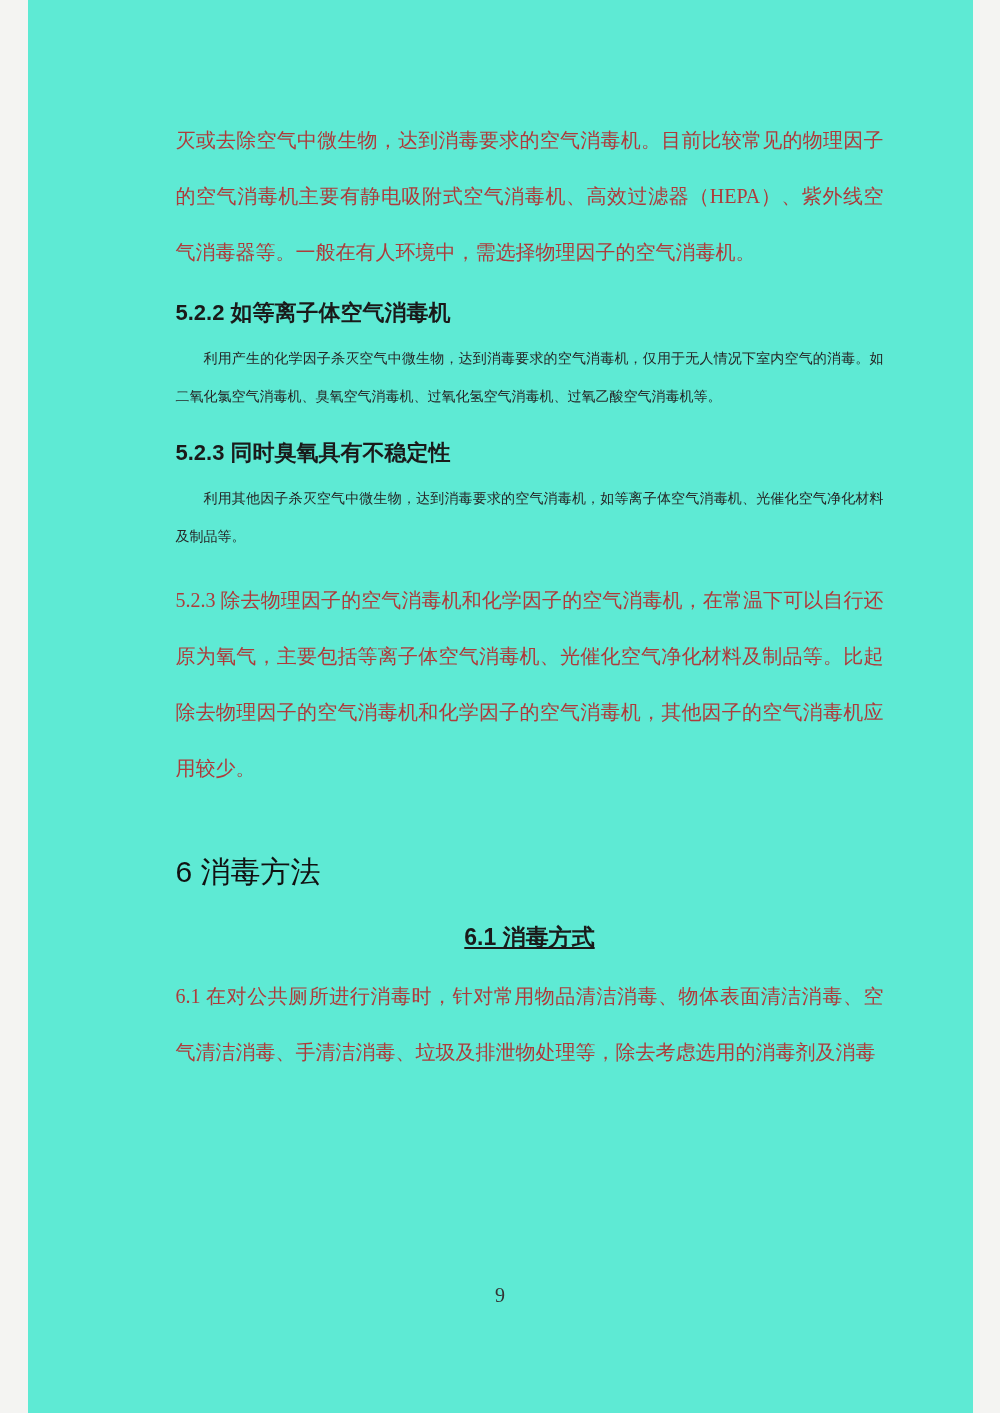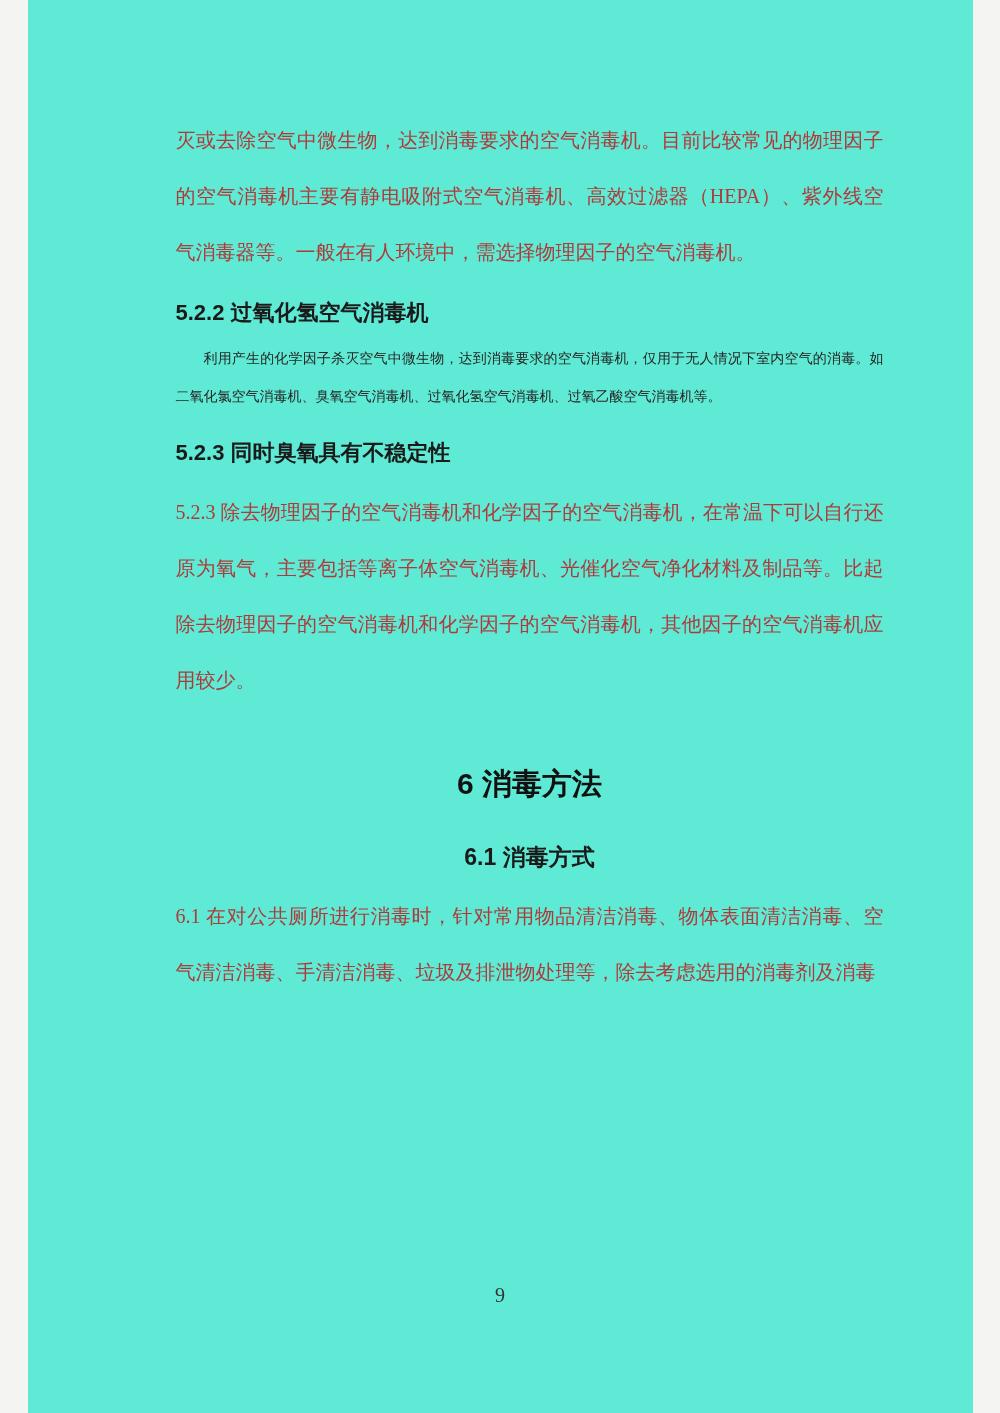--- a/index.html
+++ b/index.html
@@ -43,71 +43,71 @@
   .section-heading {
     font-family: "Liberation Sans", sans-serif;
     font-weight: bold;
     color: #1a1a1a;
     font-size: 22px;
     line-height: 30px;
     margin: 0;
   }
   .chapter-heading {
     font-family: "Liberation Sans", sans-serif;
-    font-weight: bold;
+    font-weight: normal;
     color: #111111;
     font-size: 30px;
     line-height: 36px;
-    text-align: center;
     margin: 0;
   }
   .sub-heading {
     font-family: "Liberation Sans", sans-serif;
     font-weight: bold;
     color: #1a1a1a;
     font-size: 23px;
     line-height: 30px;
     text-align: center;
     margin: 0;
   }
   .intro-red        { margin-top: 112px; }
   .h-522            { margin-top: 18px; }
   .body-522         { margin-top: 12px; }
   .red-522          { margin-top: 16px; }
   .h-523            { margin-top: 22px; }
   .body-523         { margin-top: 12px; }
   .red-523          { margin-top: 16px; }
   .h-chapter6       { margin-top: 58px; }
-  .h-61             { margin-top: 40px; }
+  .h-61             { margin-top: 32px; text-decoration: underline; }
   .red-61           { margin-top: 16px; }
   .page-number {
     position: absolute;
     left: 0;
     right: 0;
     top: 1284px;
     text-align: center;
     font-size: 20px;
     color: #333333;
   }
 </style>
 </head>
 <body>
 
 <div class="page">
   <div class="content">
 
     <p class="red-para intro-red">灭或去除空气中微生物，达到消毒要求的空气消毒机。目前比较常见的物理因子的空气消毒机主要有静电吸附式空气消毒机、高效过滤器（HEPA）、紫外线空气消毒器等。一般在有人环境中，需选择物理因子的空气消毒机。</p>
 
-    <h3 class="section-heading h-522">5.2.2 过氧化氢空气消毒机</h3>
+    <h3 class="section-heading h-522">5.2.2 如等离子体空气消毒机</h3>
 
     <p class="black-para body-522">利用产生的化学因子杀灭空气中微生物，达到消毒要求的空气消毒机，仅用于无人情况下室内空气的消毒。如二氧化氯空气消毒机、臭氧空气消毒机、过氧化氢空气消毒机、过氧乙酸空气消毒机等。</p>
 
 
     <h3 class="section-heading h-523">5.2.3 同时臭氧具有不稳定性</h3>
 
+    <p class="black-para body-523">利用其他因子杀灭空气中微生物，达到消毒要求的空气消毒机，如等离子体空气消毒机、光催化空气净化材料及制品等。</p>
 
     <p class="red-para red-523">5.2.3 除去物理因子的空气消毒机和化学因子的空气消毒机，在常温下可以自行还原为氧气，主要包括等离子体空气消毒机、光催化空气净化材料及制品等。比起除去物理因子的空气消毒机和化学因子的空气消毒机，其他因子的空气消毒机应用较少。</p>
 
     <h1 class="chapter-heading h-chapter6">6 消毒方法</h1>
 
     <h2 class="sub-heading h-61">6.1 消毒方式</h2>
 
     <p class="red-para red-61">6.1 在对公共厕所进行消毒时，针对常用物品清洁消毒、物体表面清洁消毒、空气清洁消毒、手清洁消毒、垃圾及排泄物处理等，除去考虑选用的消毒剂及消毒</p>
 
   </div>

